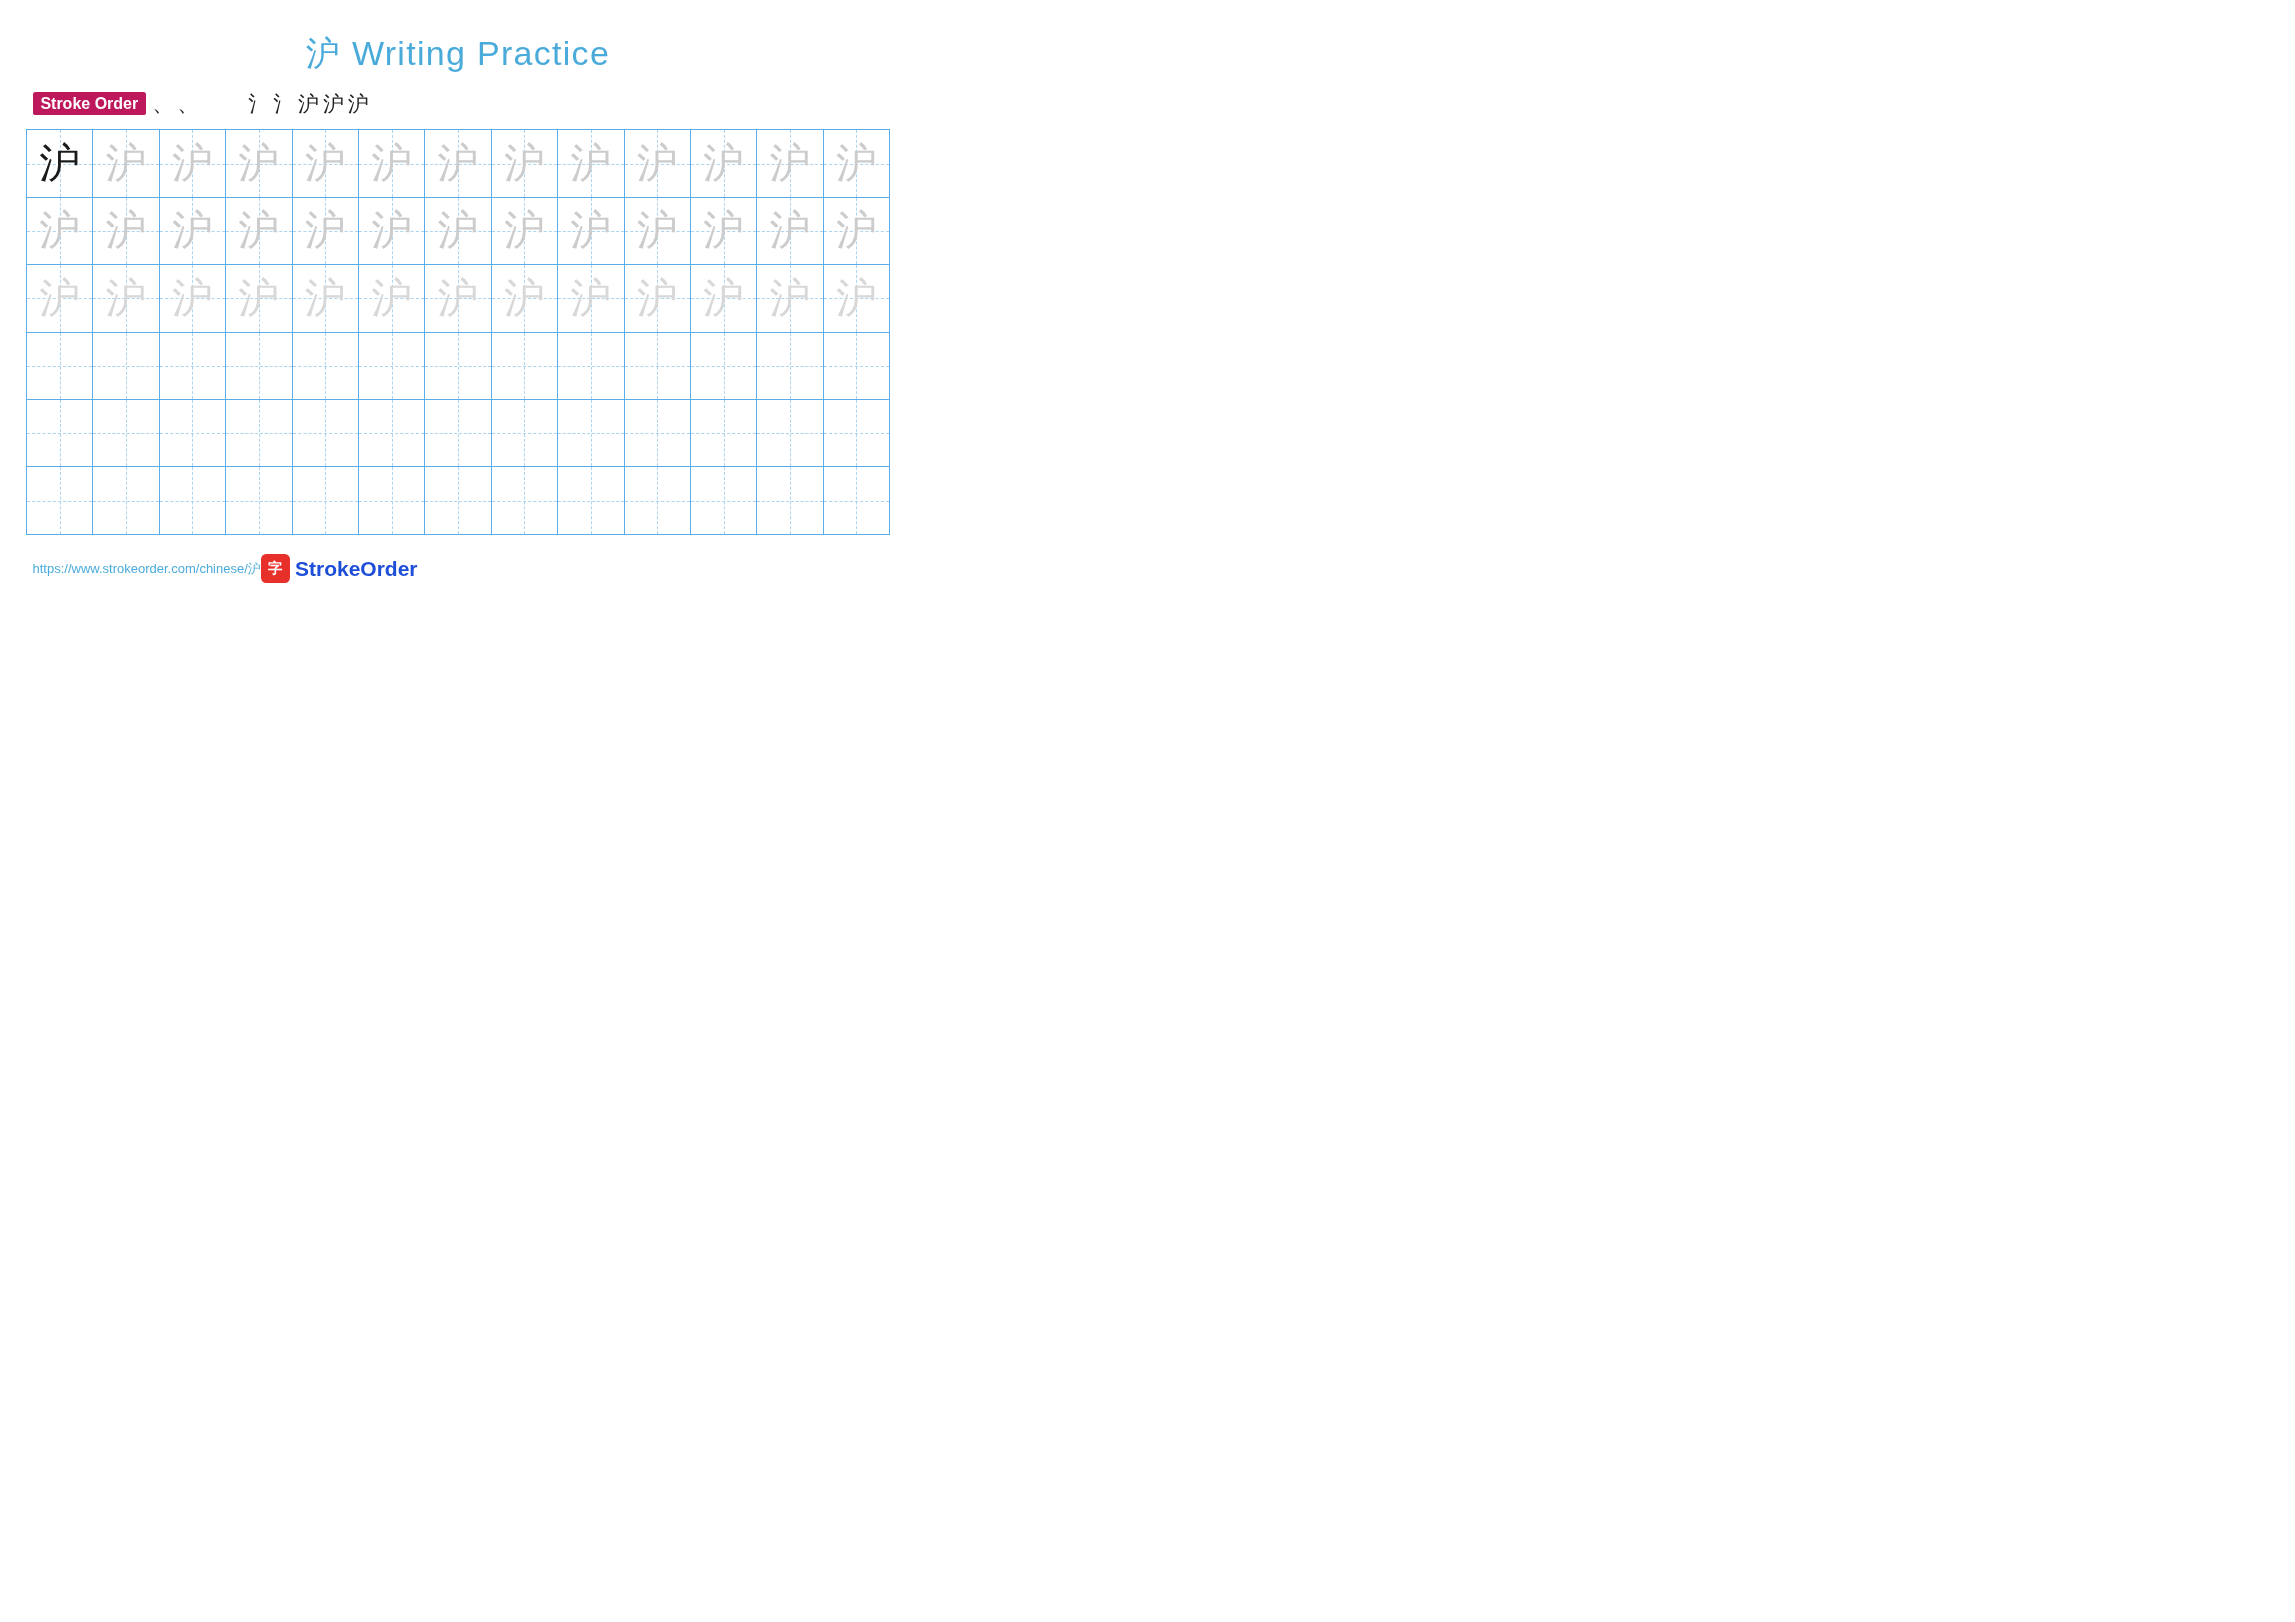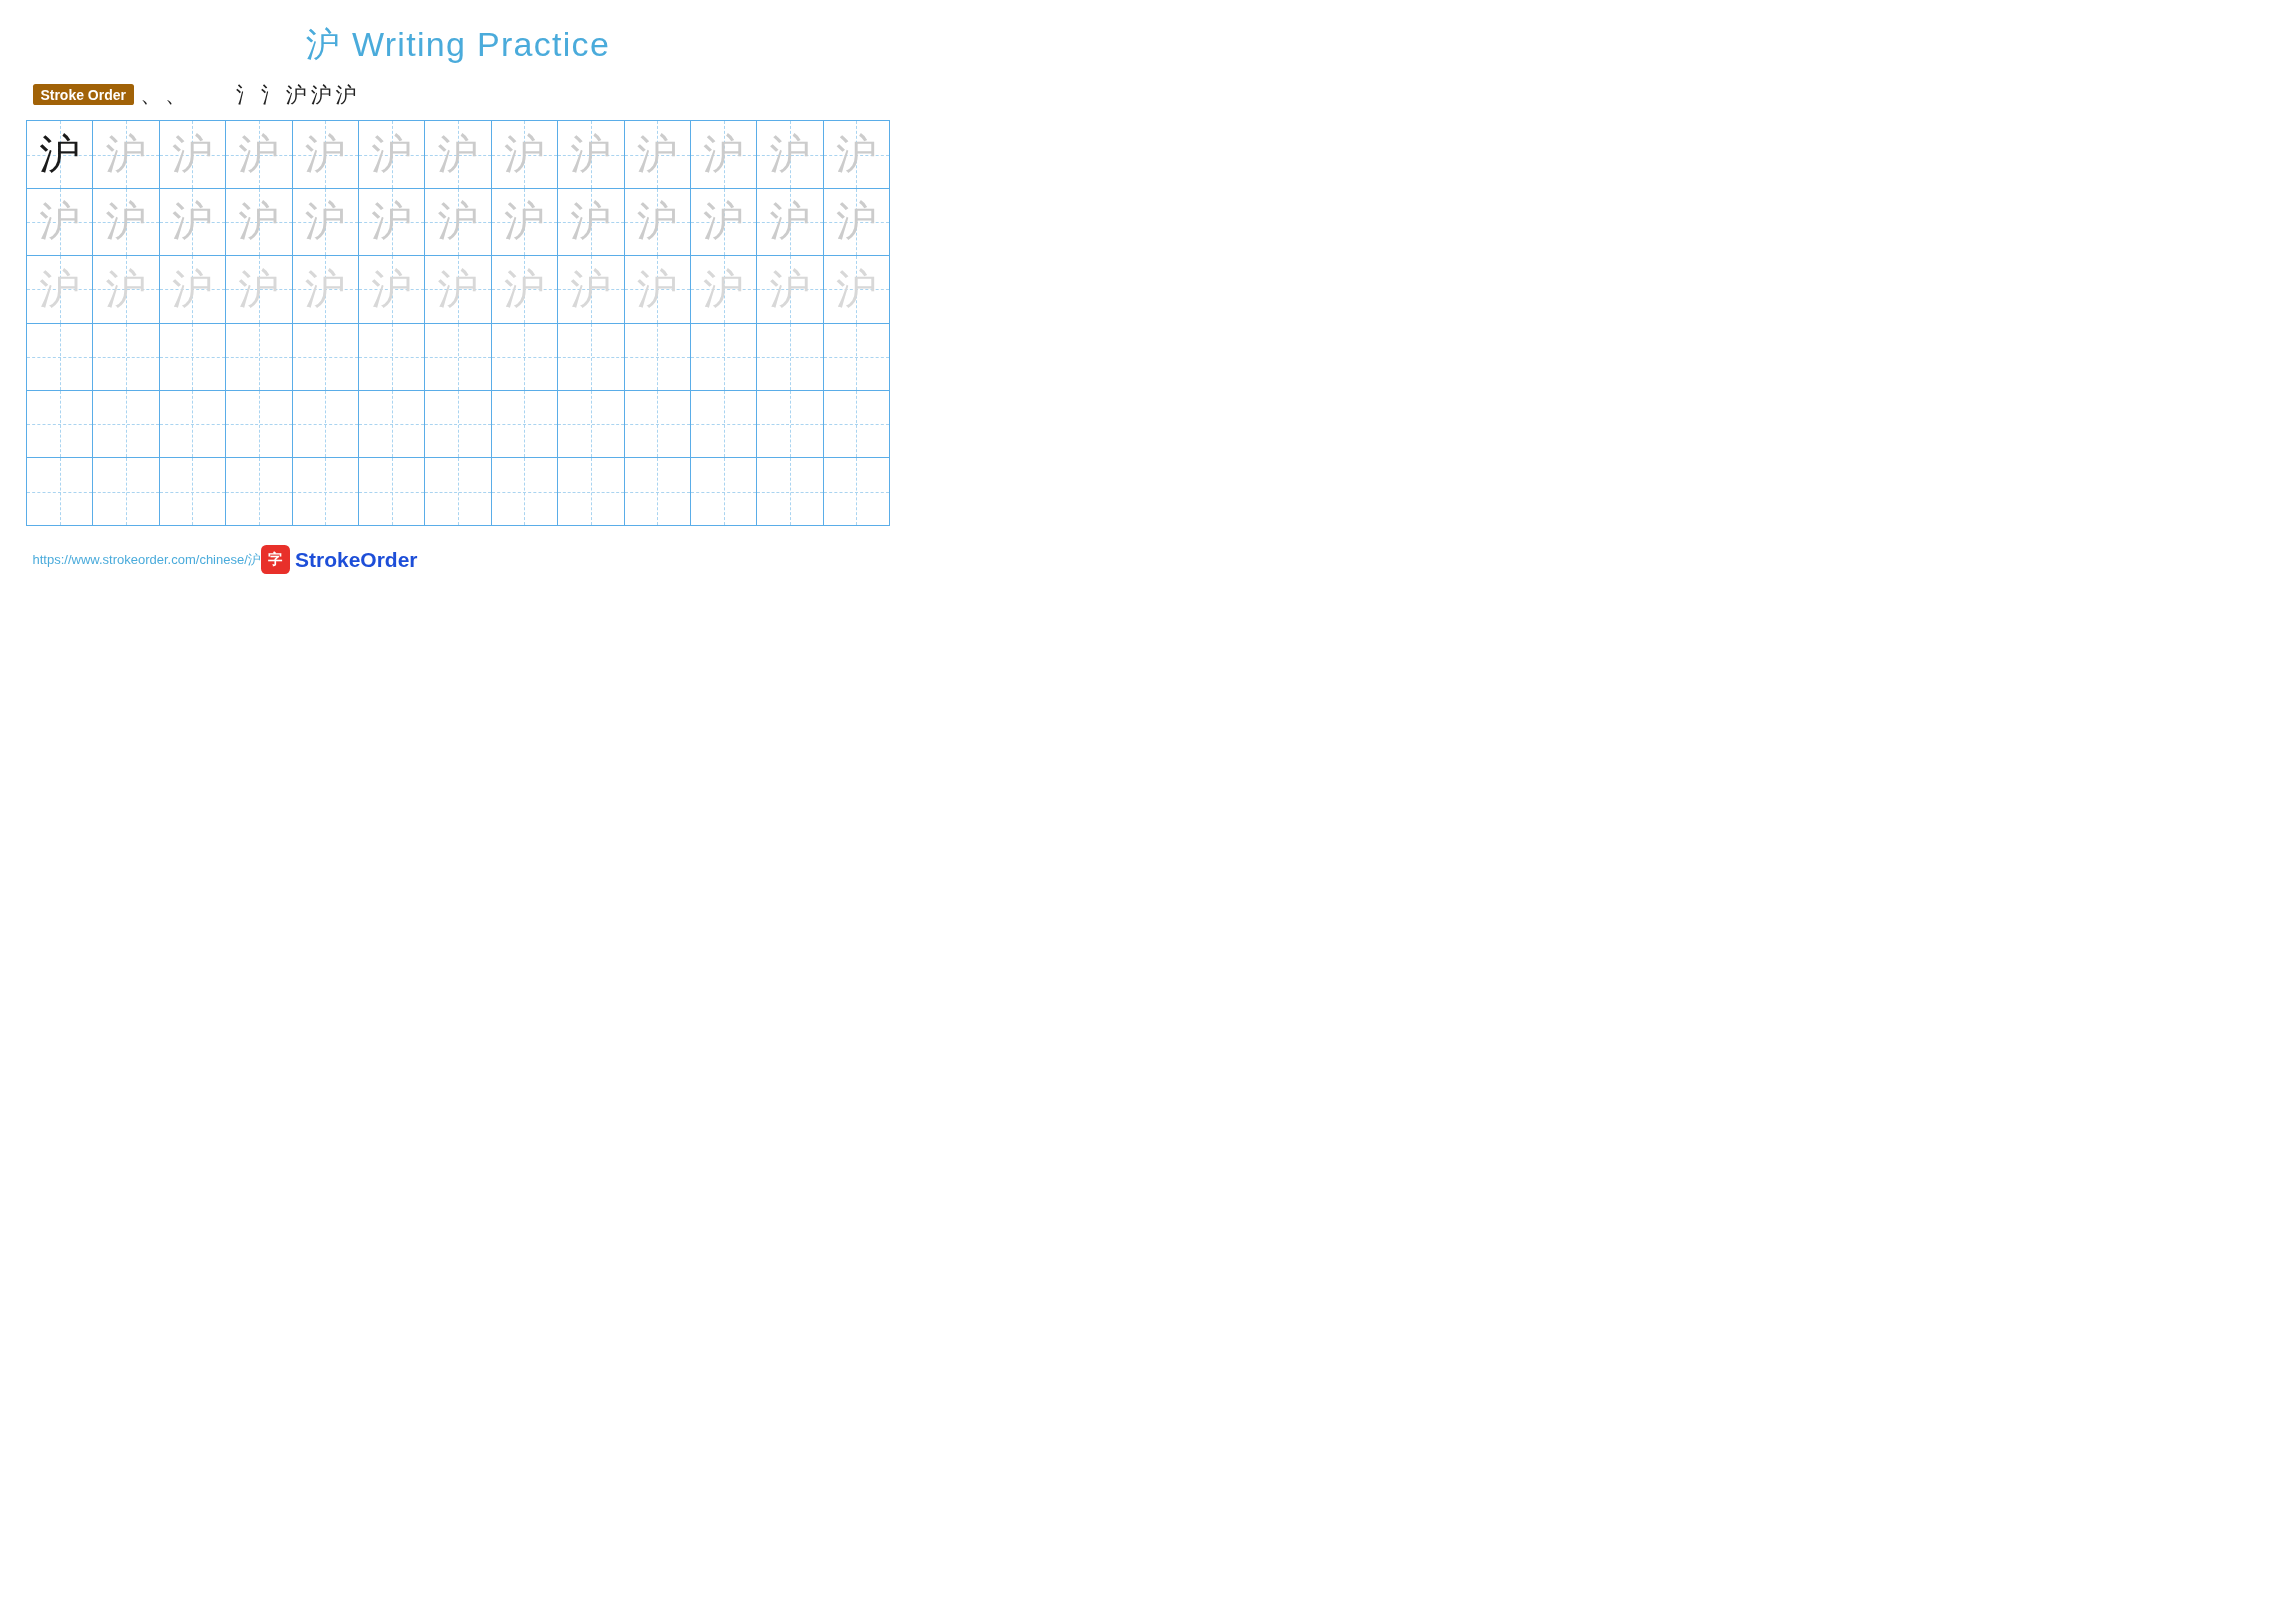--- a/index.html
+++ b/index.html
@@ -11,36 +11,36 @@
       position: relative;
       padding: 19.6px 26px;
     }
 
     #title {
       text-align: center;
       font-size: 34px;
       font-weight: 300;
       color: #4aabdb;
       margin-bottom: 13px;
-      margin-top: 2px;
+      margin-top: 11px;
       letter-spacing: 1.3px;
     }
 
     #stroke-order-row {
       display: flex;
       align-items: center;
       margin-bottom: 11.8px;
       gap: 6.5px;
       padding-left: 6.5px;
     }
 
     #stroke-order-badge {
-      background: #a16207;
+      background: #be185d;
       color: #fff;
-      font-size: 14px;
+      font-size: 16px;
       font-weight: bold;
       padding: 2.6px 7.9px;
       border-radius: 2.6px;
       white-space: nowrap;
     }
 
     #stroke-order-chars {
       display: flex;
       align-items: center;
       gap: 3.9px;

